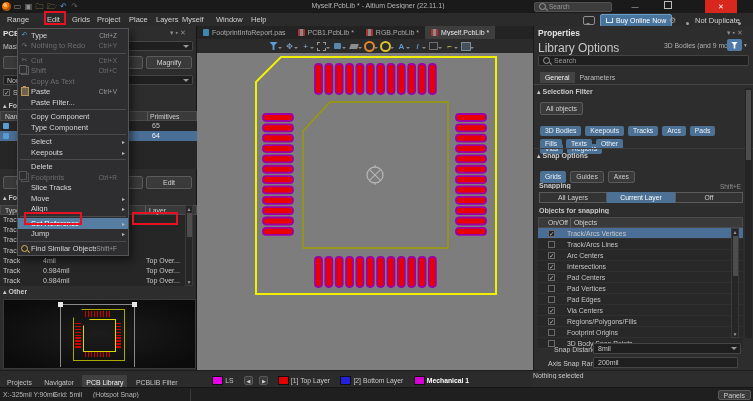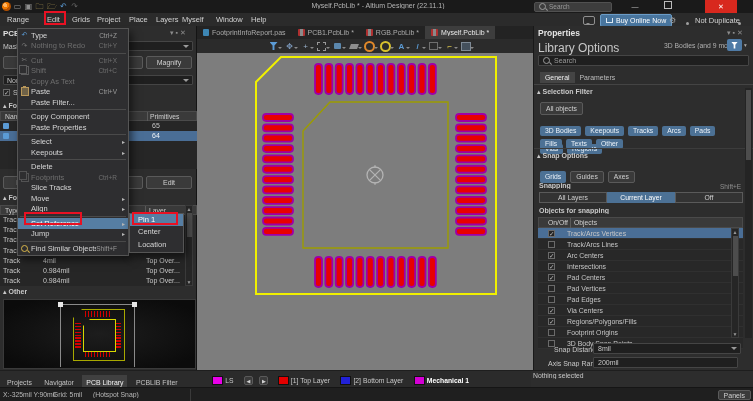--- a/index.html
+++ b/index.html
@@ -589,21 +589,21 @@
       </div>
     <div class="msep"></div>
     <div class="mi">
         <span class="mic"></span>
         <span class="mlab">Copy Component</span>
         <span class="msc"></span>
         <span class="marr"></span>
       </div>
     <div class="mi">
         <span class="mic"></span>
-        <span class="mlab">Paste Properties</span>
+        <span class="mlab">Type Component</span>
         <span class="msc"></span>
         <span class="marr"></span>
       </div>
     <div class="msep"></div>
     <div class="mi">
         <span class="mic"></span>
         <span class="mlab">Select</span>
         <span class="msc"></span>
         <span class="marr">▸</span>
       </div>
@@ -663,23 +663,18 @@
     <div class="mi">
         <span class="mic">
           <span class="lens-y"></span>
         </span>
         <span class="mlab">Find Similar Objects</span>
         <span class="msc">Shift+F</span>
         <span class="marr"></span>
       </div>
   </div>
 
-  <div class="abs submenu">
-    <div class="smi hl">Pin 1</div>
-    <div class="smi">Center</div>
-    <div class="smi">Location</div>
-  </div>
 
   <div class="abs redbox" style="left:44px;top:11px;width:22px;height:14px"></div>
   <div class="abs redbox" style="left:24px;top:212px;width:58px;height:13px"></div>
   <div class="abs redbox" style="left:132px;top:212px;width:46px;height:13px"></div>
 
 </div>
 
 </body></html>

